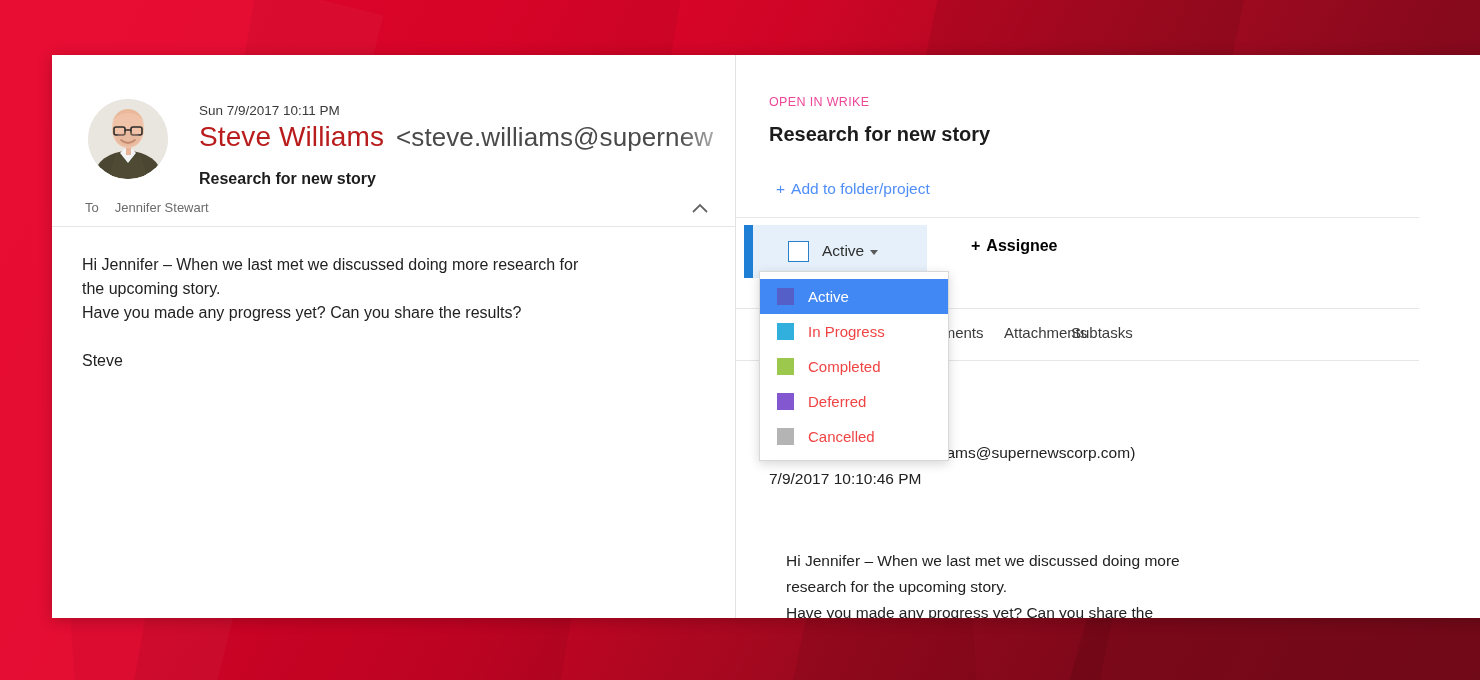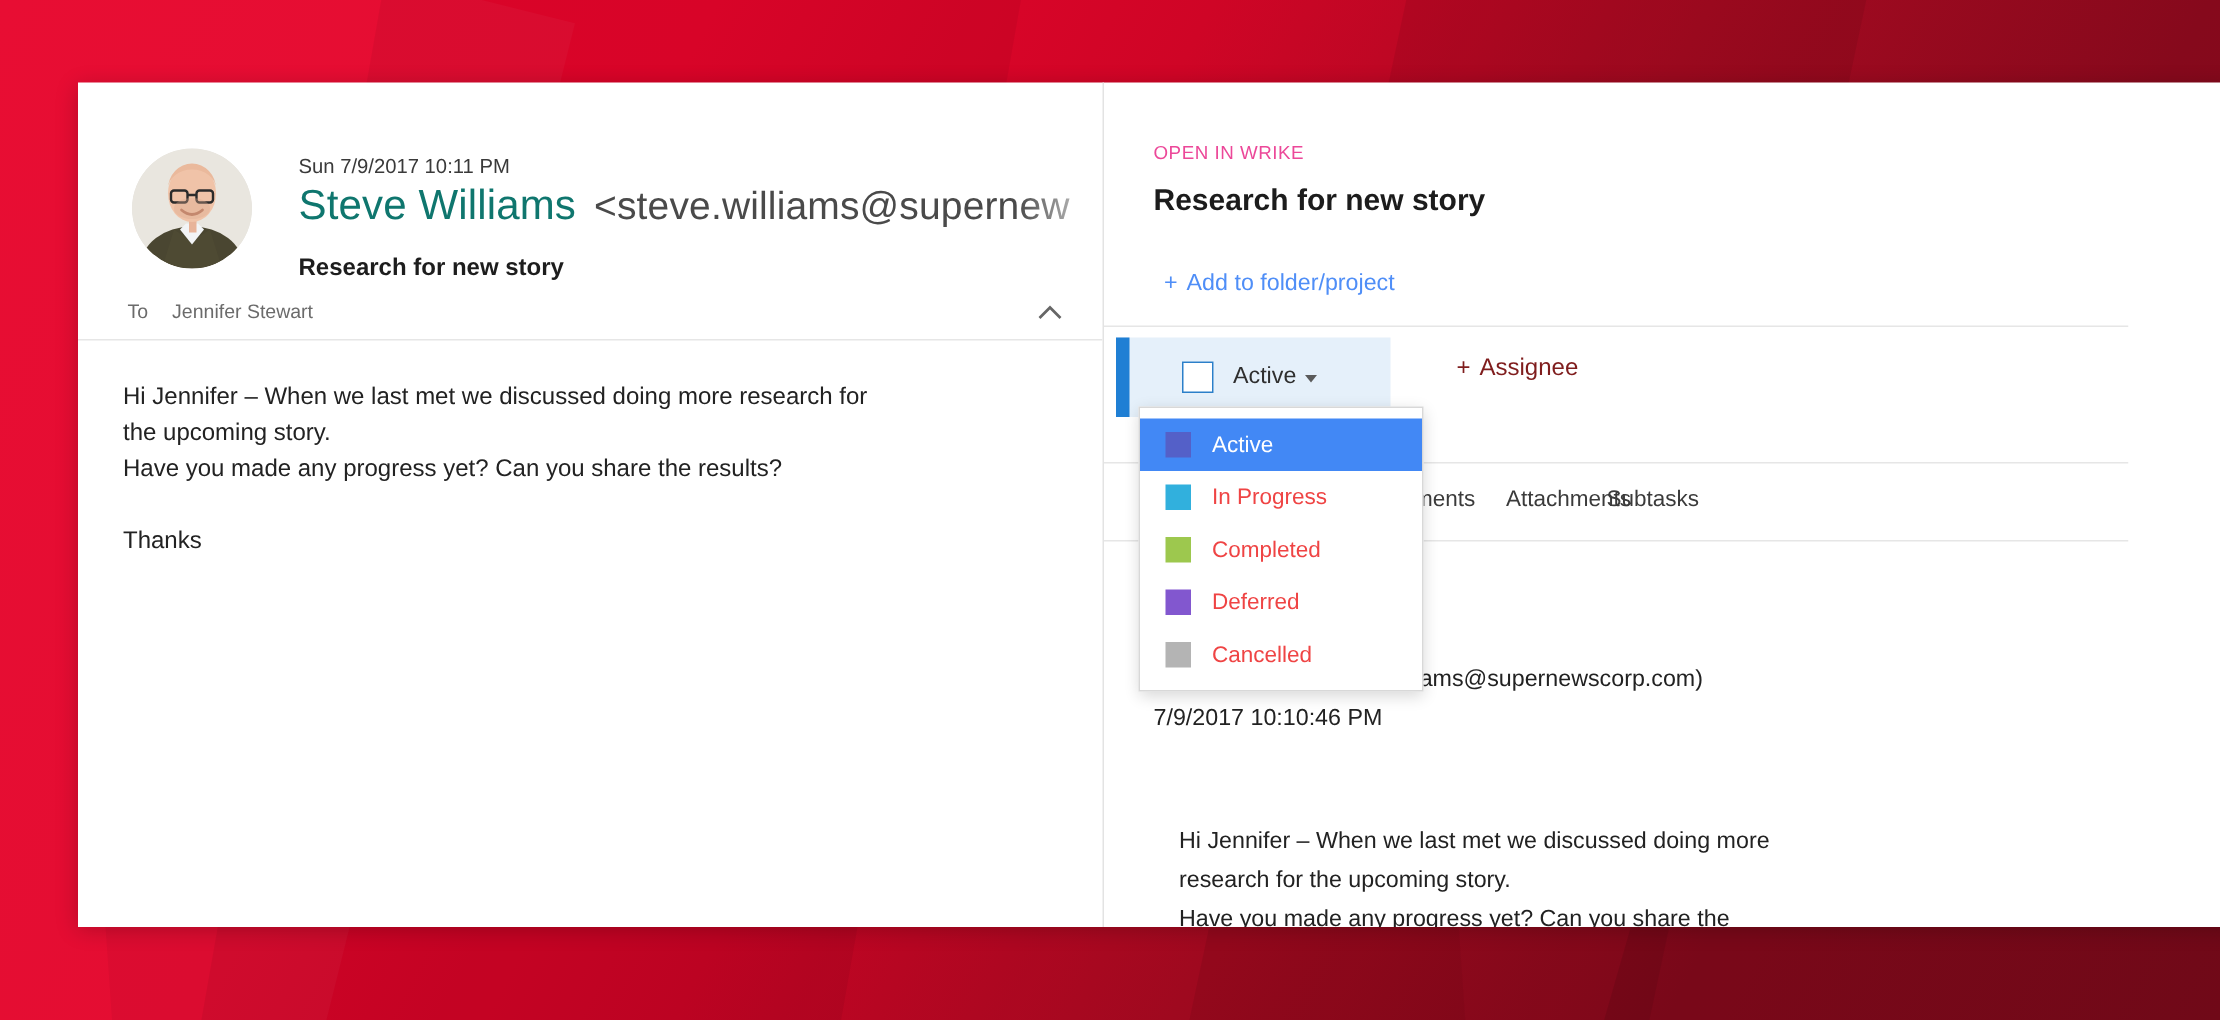--- a/index.html
+++ b/index.html
@@ -117,21 +117,21 @@
     width: 545px;
     height: 42px;
     overflow: hidden;
     white-space: nowrap;
     -webkit-mask-image: linear-gradient(to right, #000 0, #000 88%, rgba(0,0,0,0) 100%);
     mask-image: linear-gradient(to right, #000 0, #000 88%, rgba(0,0,0,0) 100%);
   }
   #sender-name {
     font-size: 28px;
     font-weight: 300;
-    color: #0f766e;
+    color: #b91c1c;
     letter-spacing: 0.1px;
   }
   #sender-email {
     font-size: 26px;
     font-weight: 300;
     color: #4a4a4a;
     margin-left: 12px;
     letter-spacing: 0.1px;
   }
   #email-subject {
@@ -269,23 +269,24 @@
     width: 0; height: 0;
     border-left: 4.5px solid transparent;
     border-right: 4.5px solid transparent;
     border-top: 5px solid #5a5a5a;
   }
   #assignee-link {
     position: absolute;
     left: 235px;
     top: 182px;
     font-size: 16px;
-    color: #7f1d1d;
-    cursor: pointer;
-    white-space: nowrap;
+    color: #000000;
+    cursor: pointer;
+    white-space: nowrap;
+    font-weight: bold;
   }
   #assignee-link .plus { margin-right: 6px; }
 
   #toolbar-bottom-rule {
     position: absolute;
     left: 0;
     top: 253px;
     width: 683px;
     height: 1px;
     background: #e6e6e6;
@@ -443,21 +444,21 @@
       </svg>
     </div>
 
     <div id="header-rule"></div>
 
     <div id="email-body">
       <p>Hi Jennifer – When we last met we discussed doing more research for</p>
       <p>the upcoming story.</p>
       <p>Have you made any progress yet? Can you share the results?</p>
       <div class="spacer"></div>
-      <p>Thanks</p>
+      <p>Steve</p>
     </div>
   </div>
 
   <div id="panel-divider"></div>
 
   <div id="wrike-pane">
 
     <div id="open-in-wrike">OPEN IN WRIKE</div>
 
     <div id="task-title">Research for new story</div>

